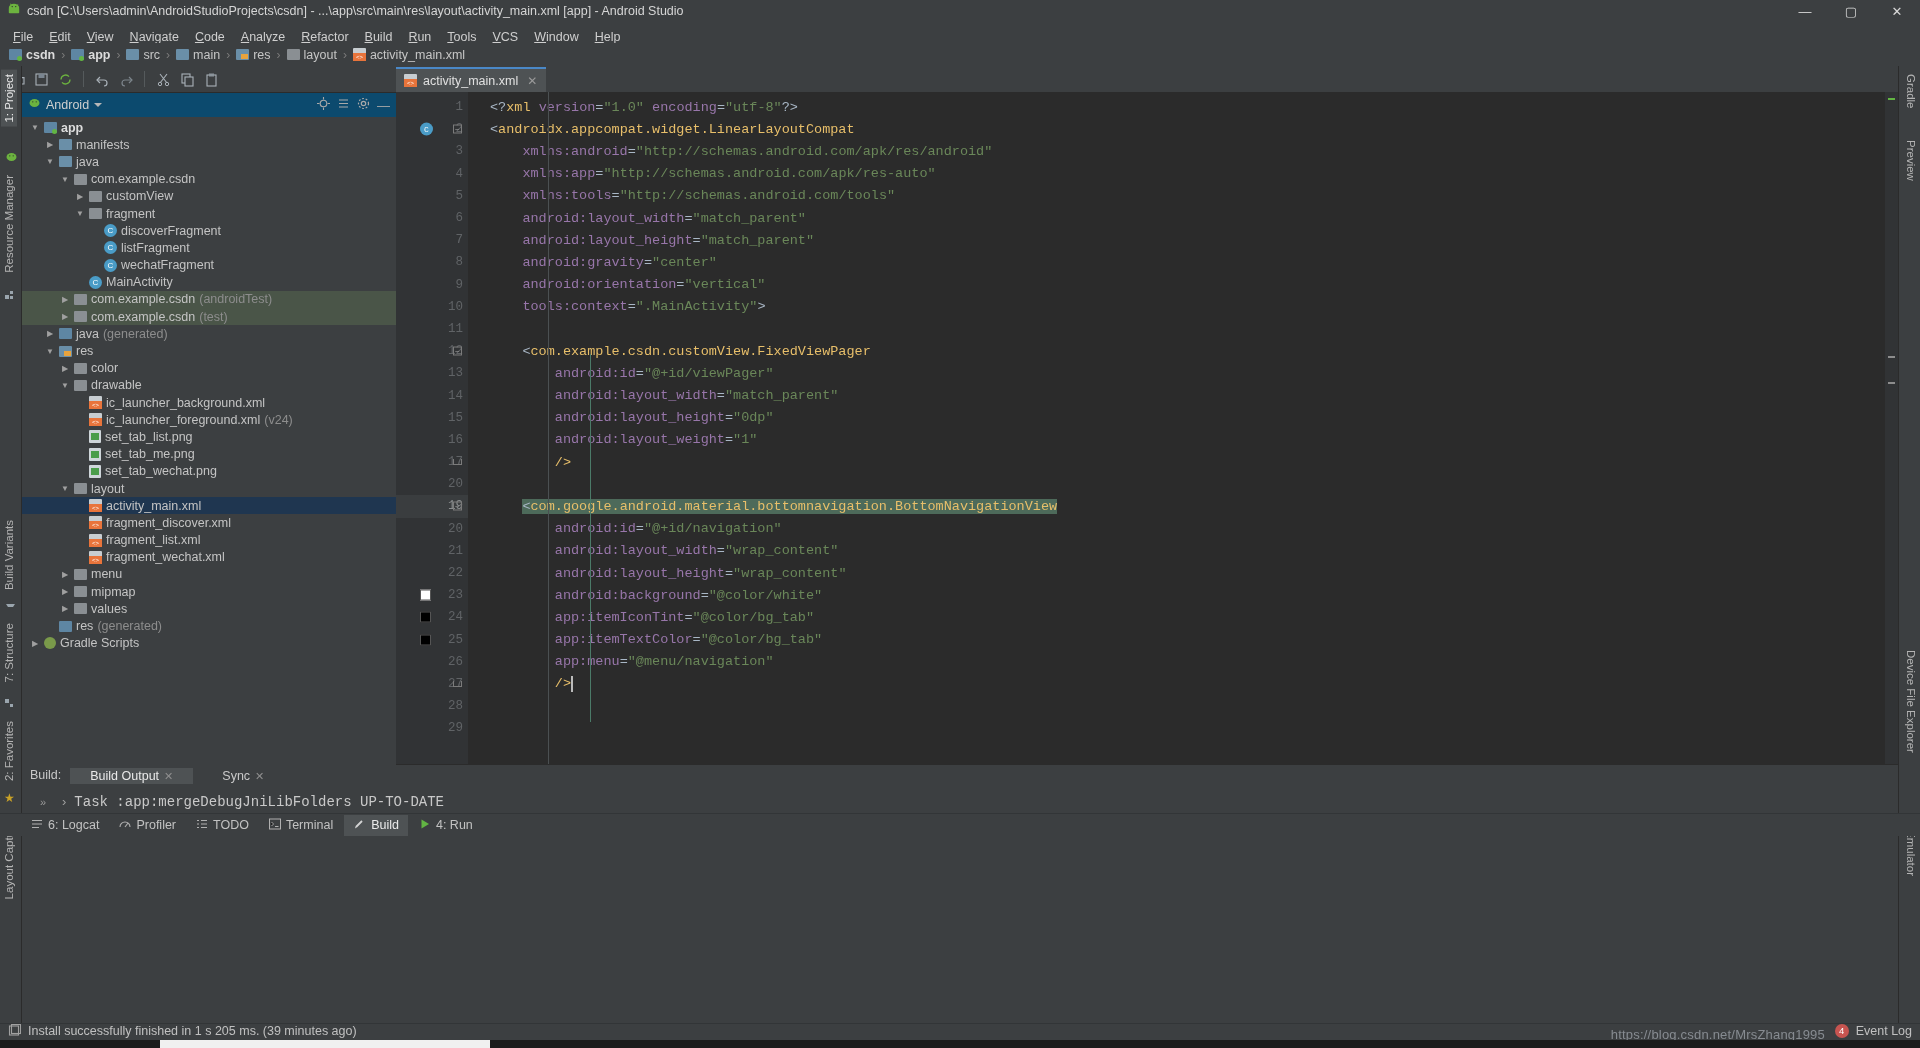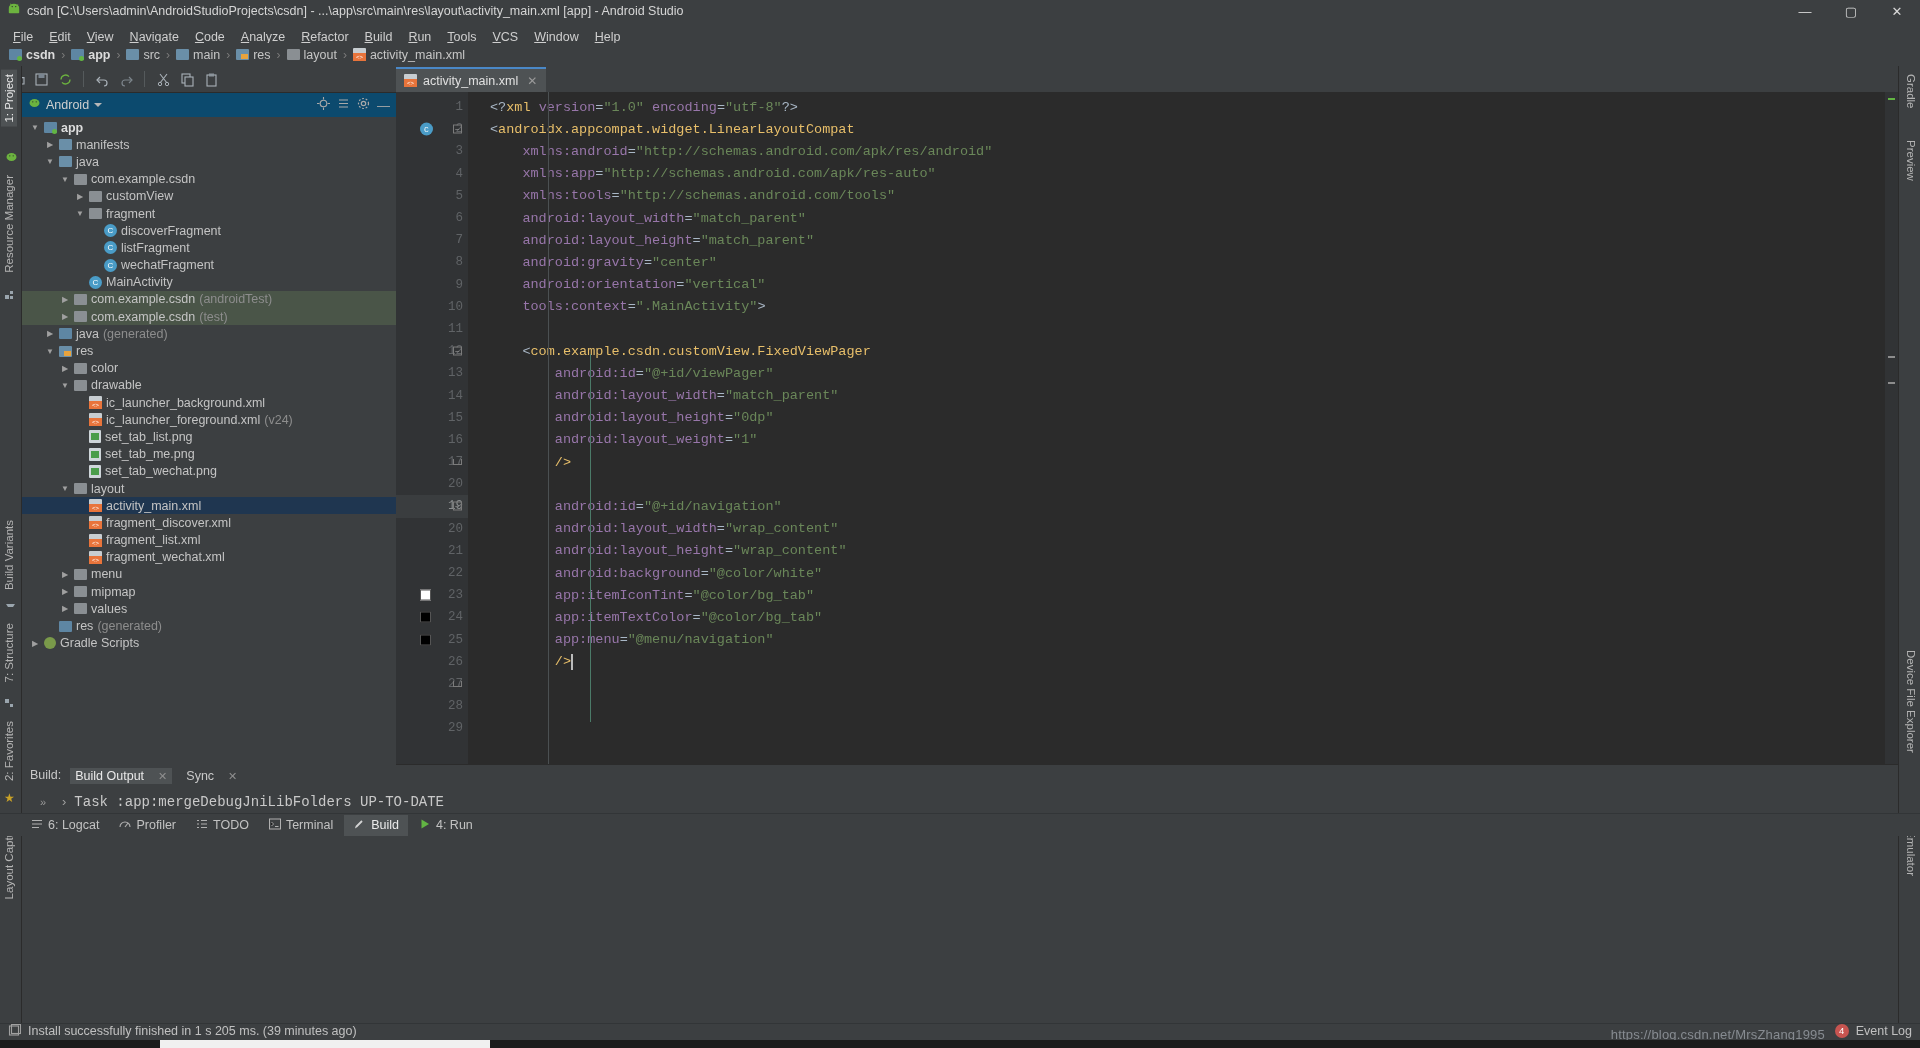--- a/index.html
+++ b/index.html
@@ -165,21 +165,21 @@
   .dtabs { height:24px; background:#3c3f41; display:flex; align-items:center; padding-left:6px; }
   .dtab { height:22px; padding:0 13px; display:flex; align-items:center; font-size:12.5px; color:#c4c4c4; }
   .dtab.active { background:#4e5254; color:#e8e8e8; }
 
   
   .buildpanel {
     position:absolute; left:22px; right:22px; top:768px; height:45px;
     background:#3c3f41;
   }
   .bp-head { height:22px; display:flex; align-items:flex-start; padding-left:8px; gap:9px; font-size:12.5px; color:#c9c9c9; }
-  .bp-tab { display:flex; align-items:center; gap:14px; padding:1px 5px; }
+  .bp-tab { display:flex; align-items:center; gap:5px; padding:1px 20px; }
   .bp-tab.active { background:#4e5254; color:#e9e9e9; }
   .bp-tab .x { color:#8f8f8f; font-size:11px; }
   .bp-body { height:23px; display:flex; align-items:center; padding-left:10px; gap:8px; }
   .bp-chev { color:#9a9a9a; font-size:11px; width:22px; text-align:center; }
   .bp-task { font-family:"Liberation Mono", monospace; font-size:14px; color:#c9c9c9; }
 
   
   .bottombar {
     position:absolute; left:0; right:0; top:813px; height:23px;
     background:#3c3f41; display:flex; align-items:center; padding-left:22px; gap:2px;
@@ -749,20 +749,21 @@
           <div class="cline"><span>    </span><span><span class="tok-attr">android:orientation</span><span class="tok-punct">=</span><span class="tok-val">"vertical"</span></span></div>
           <div class="cline"><span>    </span><span><span class="tok-attr">tools:context</span><span class="tok-punct">=</span><span class="tok-val">".MainActivity"</span><span class="tok-punct">&gt;</span></span></div>
           <div class="cline"><span></span><span></span></div>
           <div class="cline"><span>    </span><span><span class="tok-punct">&lt;</span><span class="tok-tag">com.example.csdn.customView.FixedViewPager</span></span></div>
           <div class="cline"><span>        </span><span><span class="tok-attr">android:id</span><span class="tok-punct">=</span><span class="tok-val">"@+id/viewPager"</span></span></div>
           <div class="cline"><span>        </span><span><span class="tok-attr">android:layout_width</span><span class="tok-punct">=</span><span class="tok-val">"match_parent"</span></span></div>
           <div class="cline"><span>        </span><span><span class="tok-attr">android:layout_height</span><span class="tok-punct">=</span><span class="tok-val">"0dp"</span></span></div>
           <div class="cline"><span>        </span><span><span class="tok-attr">android:layout_weight</span><span class="tok-punct">=</span><span class="tok-val">"1"</span></span></div>
           <div class="cline"><span>        </span><span><span class="tok-tag">/&gt;</span></span></div>
           <div class="cline"><span></span><span></span></div>
+          <div class="cline"><span>    </span><span class="seg-hl"><span class="tok-punct">&lt;</span><span class="tok-tag">com.google.android.material.bottomnavigation.BottomNavigationView</span></span></div>
           <div class="cline"><span>        </span><span><span class="tok-attr">android:id</span><span class="tok-punct">=</span><span class="tok-val">"@+id/navigation"</span></span></div>
           <div class="cline"><span>        </span><span><span class="tok-attr">android:layout_width</span><span class="tok-punct">=</span><span class="tok-val">"wrap_content"</span></span></div>
           <div class="cline"><span>        </span><span><span class="tok-attr">android:layout_height</span><span class="tok-punct">=</span><span class="tok-val">"wrap_content"</span></span></div>
           <div class="cline"><span>        </span><span><span class="tok-attr">android:background</span><span class="tok-punct">=</span><span class="tok-val">"@color/white"</span></span></div>
           <div class="cline"><span>        </span><span><span class="tok-attr">app:itemIconTint</span><span class="tok-punct">=</span><span class="tok-val">"@color/bg_tab"</span></span></div>
           <div class="cline"><span>        </span><span><span class="tok-attr">app:itemTextColor</span><span class="tok-punct">=</span><span class="tok-val">"@color/bg_tab"</span></span></div>
           <div class="cline"><span>        </span><span><span class="tok-attr">app:menu</span><span class="tok-punct">=</span><span class="tok-val">"@menu/navigation"</span></span></div>
           <div class="cline"><span>        </span><span><span class="tok-tag">/&gt;</span></span><span style="display: inline-block; width: 1.5px; height: 16px; background: rgb(187, 187, 187); vertical-align: middle;"></span></div>
           <div class="cline"><span></span><span></span></div>
         </div>

